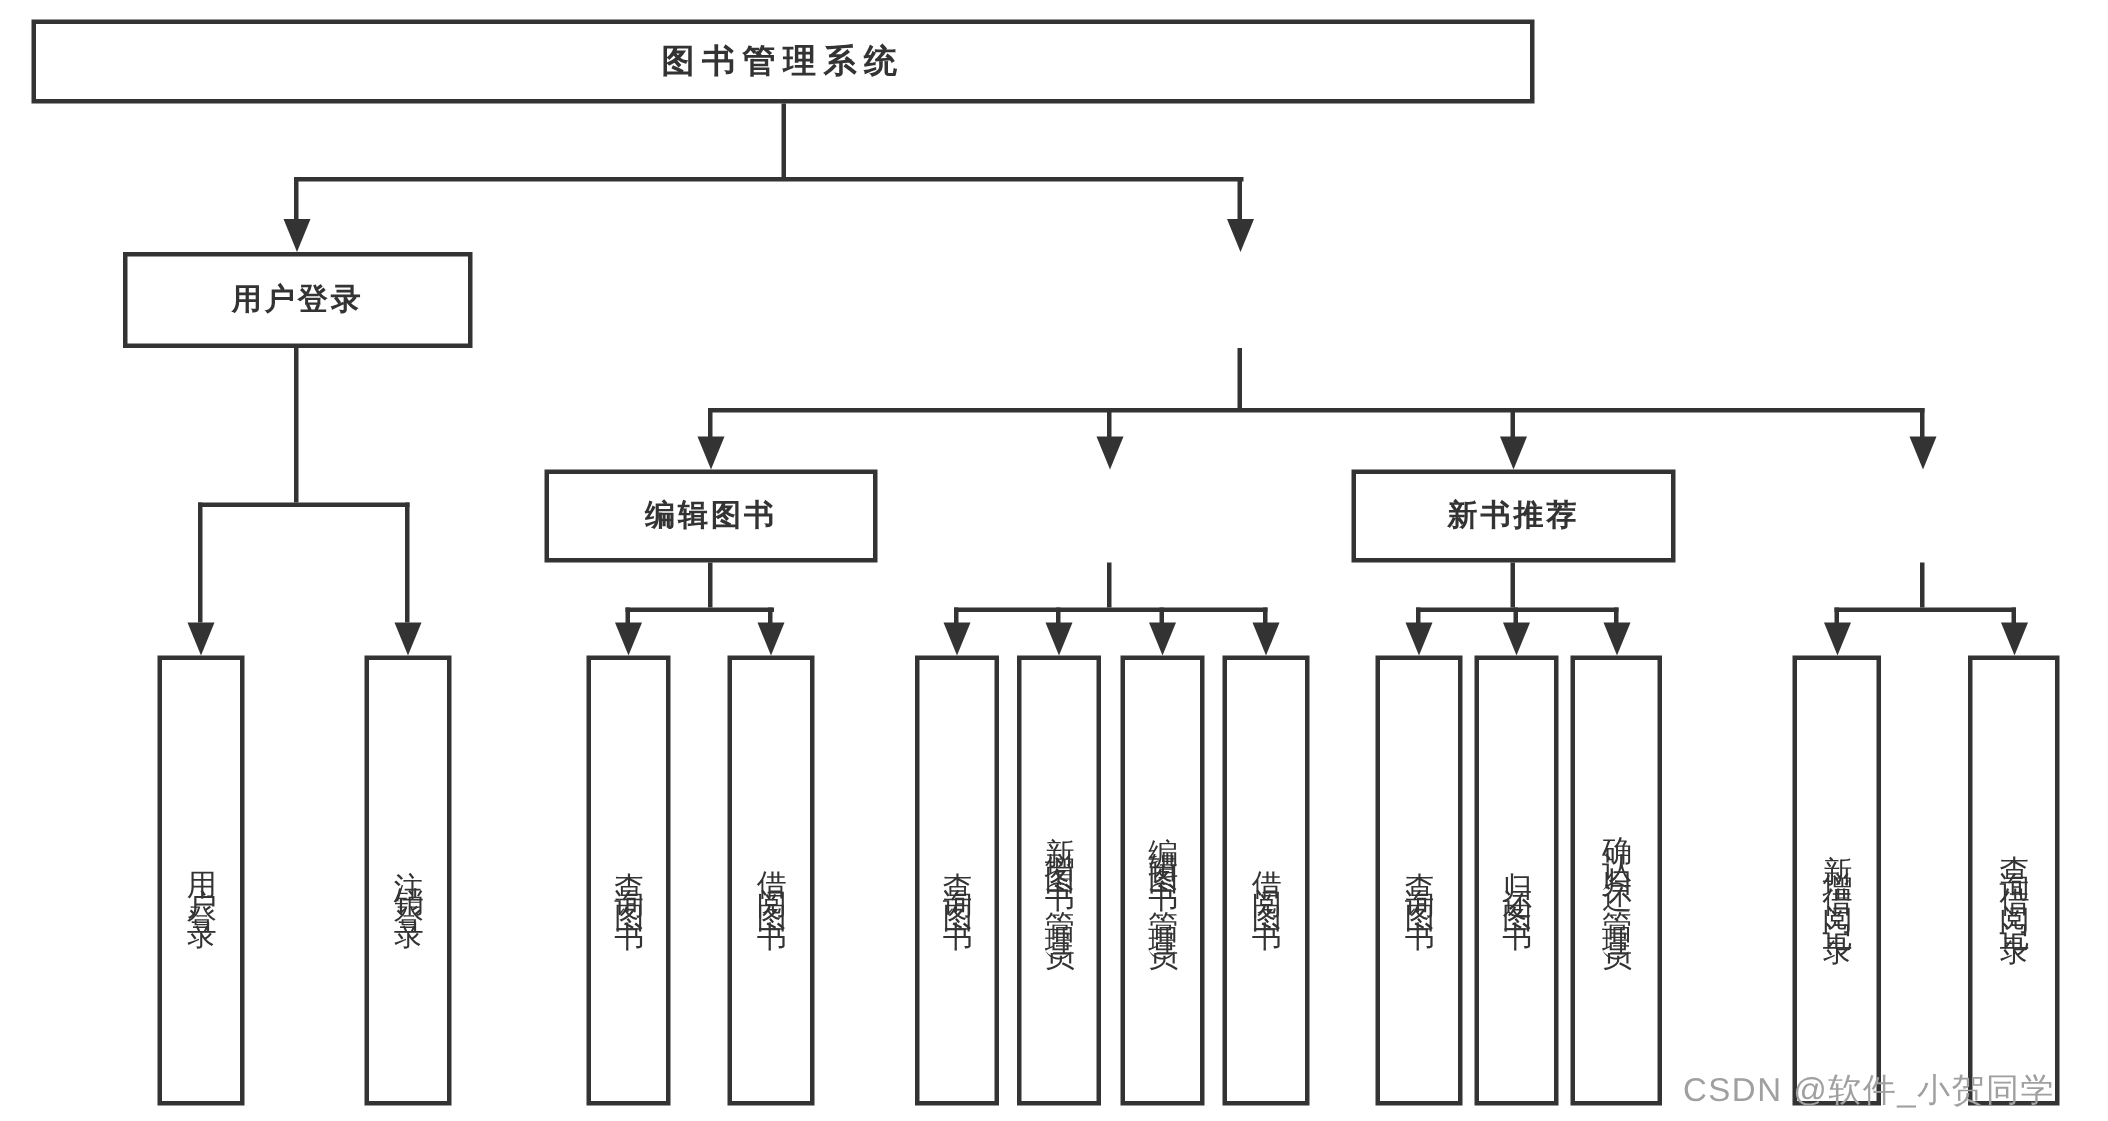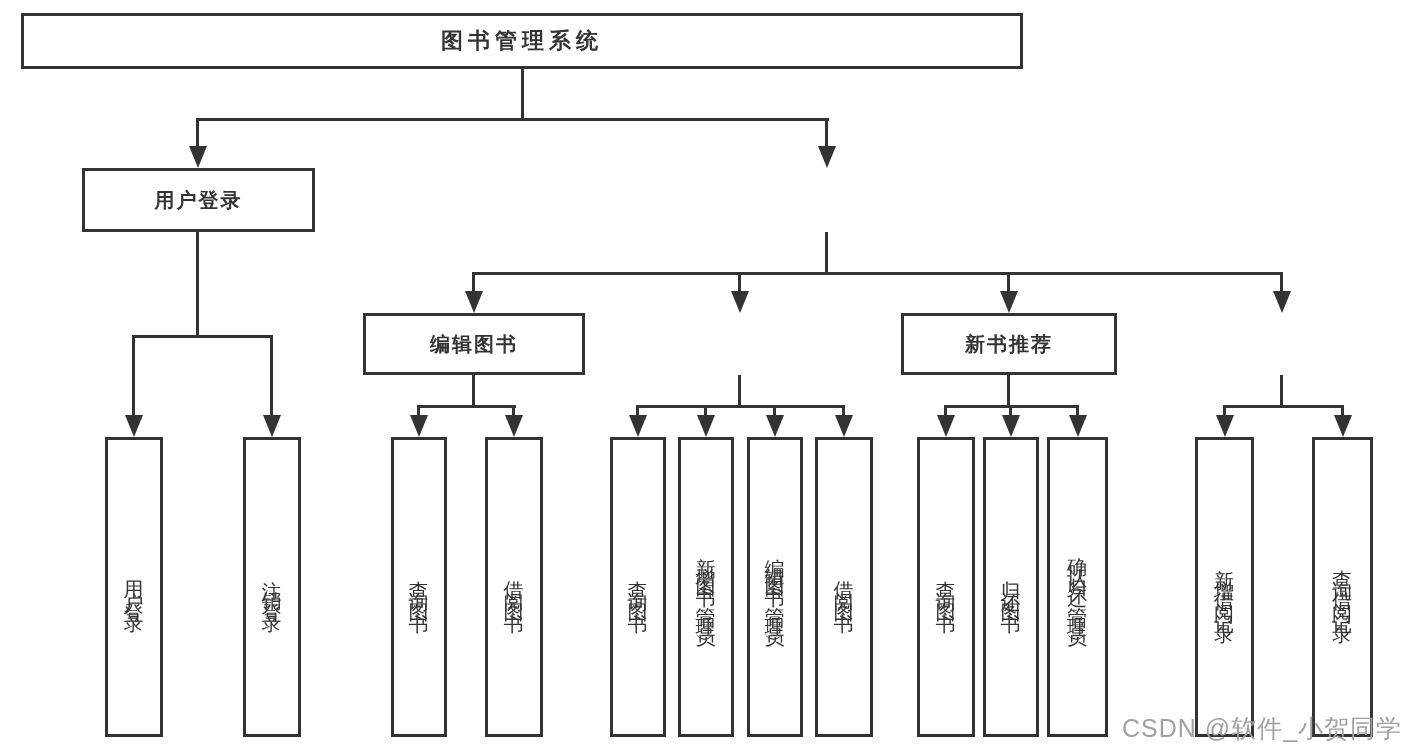--- a/index.html
+++ b/index.html
@@ -25,21 +25,21 @@
   .leaf.tight { letter-spacing:10px; }
   .vl { position:absolute; width:3px; background:#333333; }
   .hl { position:absolute; height:3px; background:#333333; }
   .arrow {
     position:absolute; width:0; height:0;
     border-left:9px solid transparent; border-right:9px solid transparent;
     border-top:22px solid #333333;
   }
   .watermark {
     position:absolute; left:1122px; top:712px;
-    color:#a0a0a0; font-size:25px; letter-spacing:1px; white-space:nowrap;
+    color:#a0a0a0; font-size:22px; letter-spacing:1px; white-space:nowrap;
     z-index:5;
   }
 </style>
 </head>
 <body>
 
 <div id="canvas">
 
   <div class="box root-box" style="left:21px; top:13px; width:1002px; height:56px;">
     <span>图书管理系统</span>

